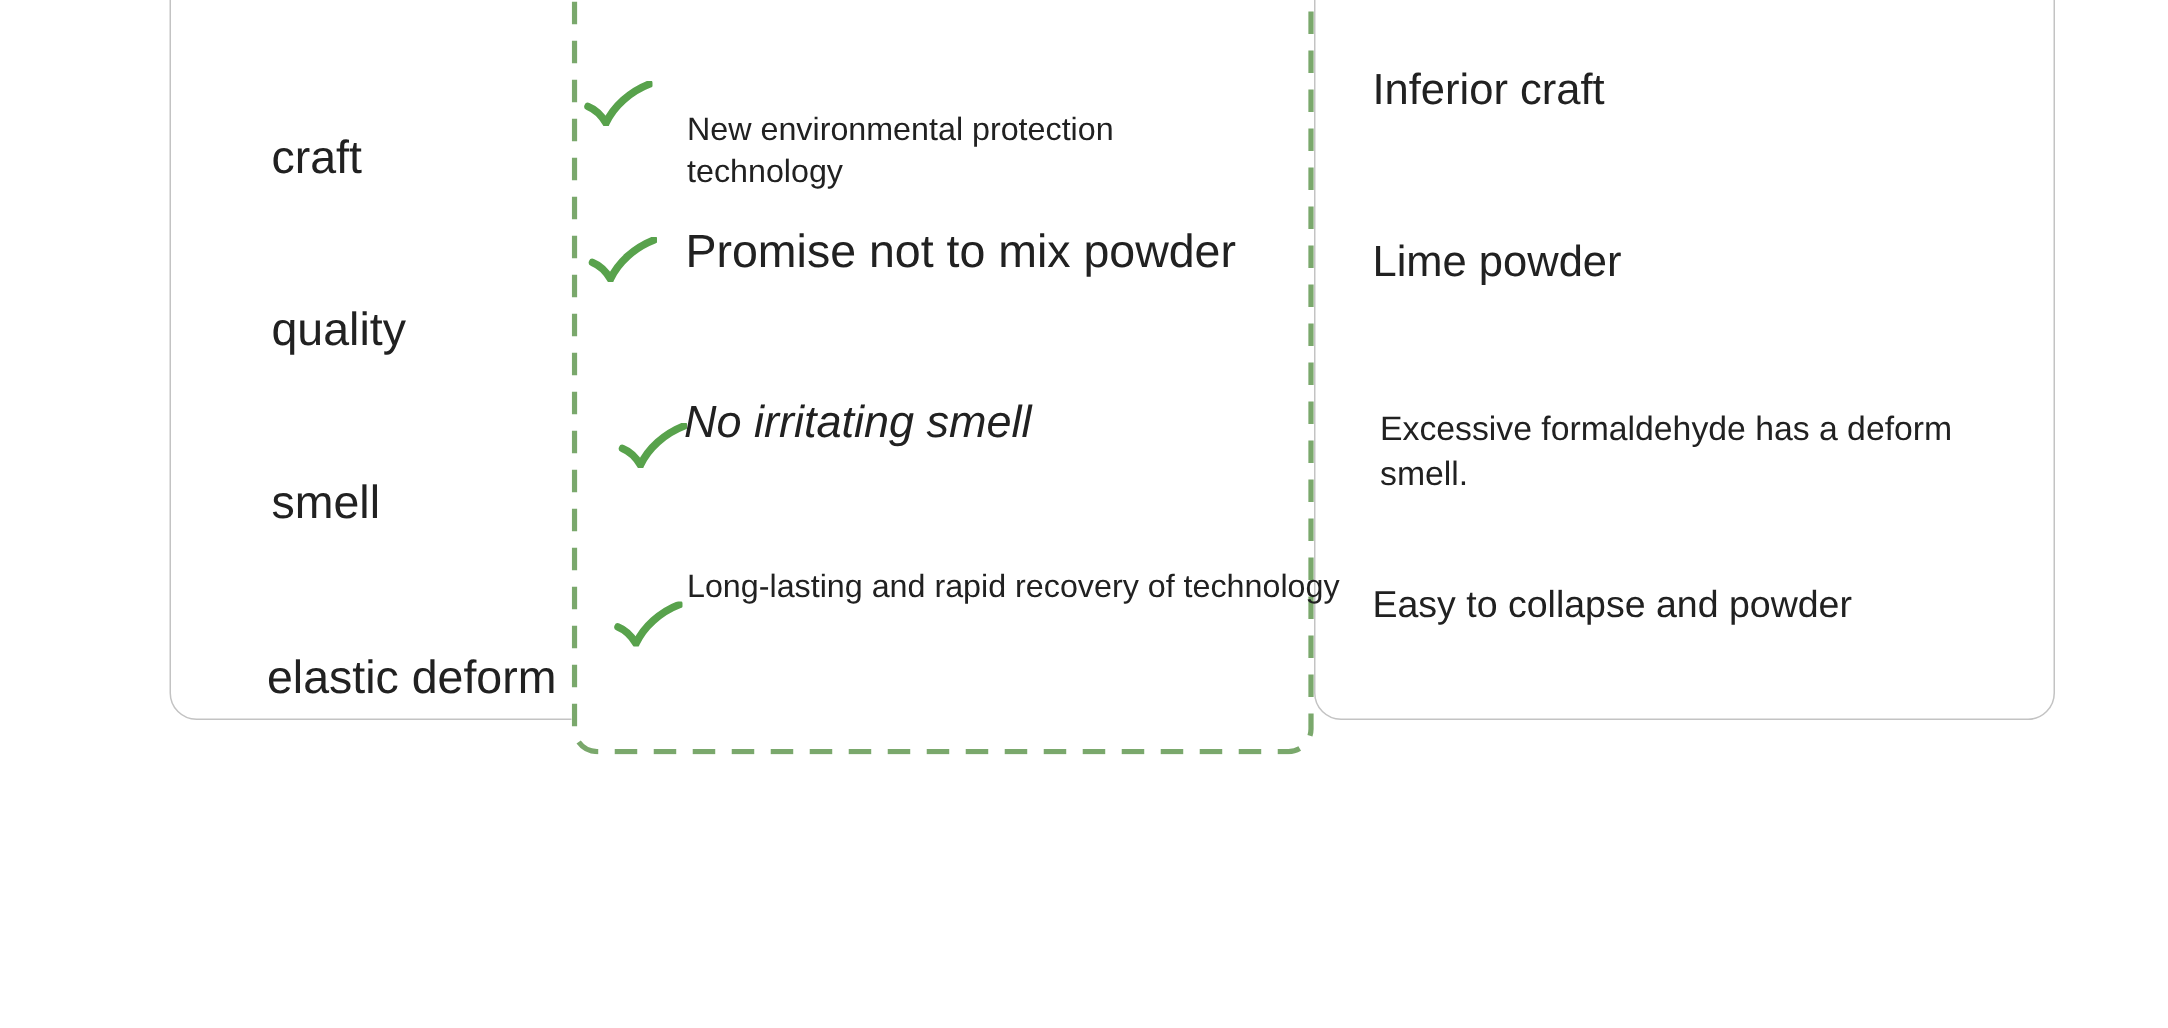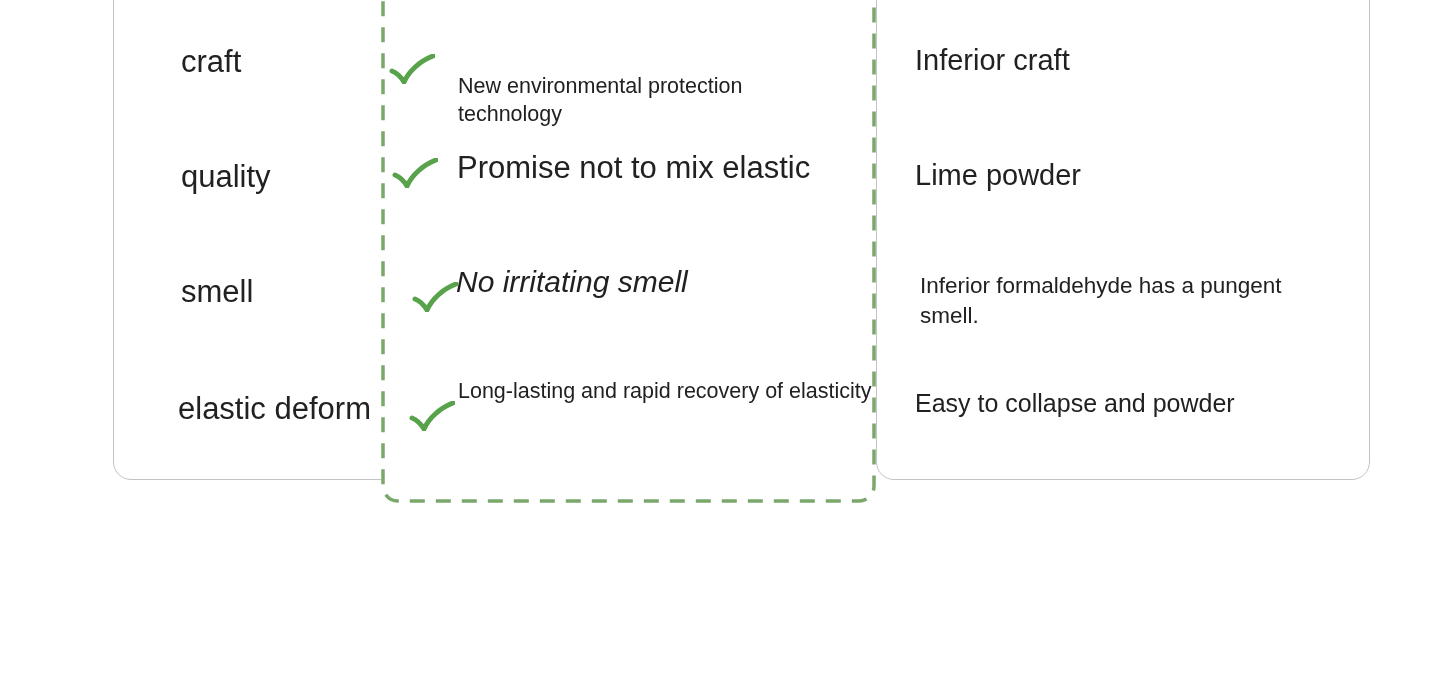--- a/index.html
+++ b/index.html
@@ -18,21 +18,21 @@
   .card-left{left:113px;width:317px;}
   .card-right{left:876px;width:492px;}
   
   .panel{
     position:absolute;left:381px;top:-45px;width:495px;height:548px;
     background:#ffffff;border-radius:16px;z-index:2;
   }
   .panel svg{position:absolute;left:0;top:0;width:100%;height:100%;}
   
   .cell{position:absolute;z-index:3;line-height:1.15;white-space:nowrap;}
-  .lbl{left:181px;font-size:31px;}
+  .lbl{left:181px;font-size:31px;margin-top:43px;}
   .lbl.r1{top:44px;}
   .lbl.r2{top:159px;}
   .lbl.r3{top:274px;}
   .lbl.r4{top:391px;left:178px;}
   .check{position:absolute;z-index:3;width:46px;height:30px;}
   .check.c1{left:389px;top:54px;}
   .check.c2{left:392px;top:158px;}
   .check.c3{left:412px;top:282px;}
   .check.c4{left:409px;top:401px;}
   .check svg{width:100%;height:100%;display:block;}
@@ -67,32 +67,32 @@
 </span>
 <div class="cell ours o1">New environmental protection technology</div>
 <div class="cell theirs t1">Inferior craft</div>
 
 <div class="cell lbl r2">quality</div>
 <span class="check c2">
   <svg viewBox="0 0 46 30">
       <path d="M3 17 C8 19 12 23 15 28 C20 17 31 7 44 2" fill="none" stroke="#58a24c" stroke-width="5" stroke-linecap="round"></path>
     </svg>
 </span>
-<div class="cell ours o2">Promise not to mix elastic</div>
+<div class="cell ours o2">Promise not to mix powder</div>
 <div class="cell theirs t2">Lime powder</div>
 
 <div class="cell lbl r3">smell</div>
 <span class="check c3">
   <svg viewBox="0 0 46 30">
       <path d="M3 17 C8 19 12 23 15 28 C20 17 31 7 44 2" fill="none" stroke="#58a24c" stroke-width="5" stroke-linecap="round"></path>
     </svg>
 </span>
 <div class="cell ours o3">No irritating smell</div>
-<div class="cell theirs t3">Inferior formaldehyde has a pungent smell.</div>
+<div class="cell theirs t3">Excessive formaldehyde has a deform smell.</div>
 
 <div class="cell lbl r4">elastic deform</div>
 <span class="check c4">
   <svg viewBox="0 0 46 30">
       <path d="M3 17 C8 19 12 23 15 28 C20 17 31 7 44 2" fill="none" stroke="#58a24c" stroke-width="5" stroke-linecap="round"></path>
     </svg>
 </span>
-<div class="cell ours o4">Long-lasting and rapid recovery of elasticity</div>
+<div class="cell ours o4">Long-lasting and rapid recovery of technology</div>
 <div class="cell theirs t4">Easy to collapse and powder</div>
 
 </body></html>

